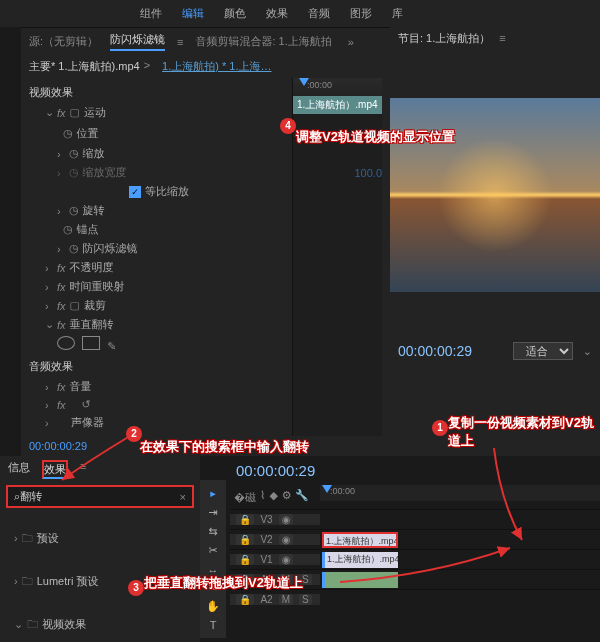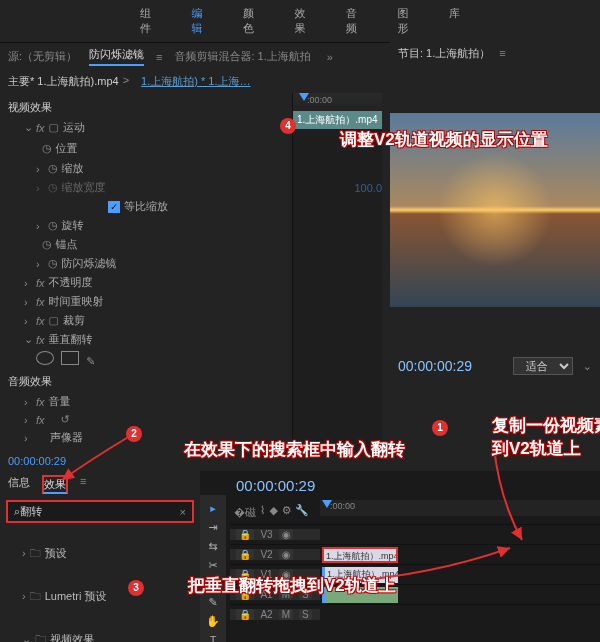--- a/index.html
+++ b/index.html
@@ -1,21 +1,21 @@
 <!DOCTYPE html>
 <html><head>
 <meta charset="utf-8">
 <style>
 * { margin: 0; padding: 0; box-sizing: border-box; font-family: "Microsoft YaHei", sans-serif; }
 body { background: #1a1a1a; color: #ccc; width: 600px; height: 642px; overflow: hidden; font-size: 11px; }
-.top-menu { display: flex; gap: 30px; padding: 6px 140px; background: #232323; }
+.top-menu { display: flex; gap: 20px; padding: 6px 140px; background: #232323; }
 .top-menu span { color: #aaa; cursor: pointer; }
 .top-menu .active { color: #4a9eff; }
 .main-row { display: flex; }
-.left-col { width: 390px; }
+.left-col { width: 390px; padding-left: 21px; }
 .right-col { flex: 1; background: #232323; }
 .source-tabs { display: flex; align-items: center; padding: 4px 8px; background: #232323; border-top: 1px solid #111; }
 .source-tabs span { margin-right: 12px; color: #888; }
 .source-tabs .active { color: #ddd; border-bottom: 2px solid #4a9eff; padding-bottom: 2px; }
 .menu-icon { cursor: pointer; color: #888; }
 .arrow-r { color: #666; margin-left: 4px; }
 .clip-header { display: flex; padding: 4px 8px; background: #232323; }
 .clip-link { color: #5a9fd4; text-decoration: underline; margin-left: 8px; }
 .timeruler { height: 18px; background: linear-gradient(#2a2a2a,#232323); position: relative; }
 .playhead { position: absolute; left: 6px; top: 0; width: 0; height: 0; border-left: 5px solid transparent; border-right: 5px solid transparent; border-top: 8px solid #4a9eff; }
@@ -30,37 +30,37 @@
 .fx-row .val { color: #4a9eff; width: 50px; text-align: right; }
 .fx-row .val2 { color: #4a9eff; width: 50px; text-align: right; margin-left: 8px; }
 .fx-row .reset { color: #888; margin-left: 12px; cursor: pointer; }
 .redbox { border: 2px solid #e03030; padding: 1px 6px; }
 .checkbox { display: inline-block; width: 12px; height: 12px; background: #4a9eff; color: #000; text-align: center; line-height: 12px; font-size: 9px; margin-right: 4px; }
 .shape-row { padding: 2px 0 2px 28px; }
 .shape-row span { display: inline-block; width: 18px; height: 14px; border: 1px solid #888; margin-right: 4px; cursor: pointer; }
 .kf-col { position: absolute; right: 8px; top: 0; bottom: 0; width: 90px; background: #1e1e1e; border-left: 1px solid #111; }
 .fx-wrap { position: relative; }
 .bottom-time { color: #4a9eff; padding: 4px 8px; background: #232323; }
-.annot { position: absolute; color: #fff; font-weight: bold; font-size: 17px; text-shadow: 1px 1px 0 #b00, -1px -1px 0 #b00, 1px -1px 0 #b00, -1px 1px 0 #b00; pointer-events: none; z-index: 50; margin-left: 44px; }
+.annot { position: absolute; color: #fff; font-weight: bold; font-size: 13px; text-shadow: 1px 1px 0 #b00, -1px -1px 0 #b00, 1px -1px 0 #b00, -1px 1px 0 #b00; pointer-events: none; z-index: 50; }
 .annot-num { position: absolute; width: 16px; height: 16px; background: #e03030; color: #fff; border-radius: 50%; text-align: center; line-height: 16px; font-size: 10px; font-weight: bold; z-index: 50; }
 .preview { width: 100%; height: 194px; background: linear-gradient(#5a7a9a 0%, #a88860 48%, #ffcc66 50%, #885533 52%, #334455 100%); margin-top: 2px; position: relative; overflow: hidden; }
 .preview::before{content:"";position:absolute;inset:0;background:radial-gradient(circle at 50% 50%, rgba(255,200,100,.6), transparent 40%);}
 .prog-header { padding: 4px 8px; color: #ccc; }
 .prog-controls { padding: 6px 8px; display: flex; align-items: center; gap: 10px; background: #232323; }
 .prog-time { color: #8ac4ff; font-size: 14px; }
 .fit-sel { background: #333; color: #ccc; border: 1px solid #555; padding: 1px 8px; font-size: 11px; }
 .lower { display: flex; }
 .lower-left { width: 200px; background: #232323; }
 .lower-right { flex: 1; background: #1a1a1a; position: relative; }
 .panel-tabs { display: flex; padding: 4px 8px; gap: 12px; }
 .panel-tabs .active { color: #ddd; border-bottom: 2px solid #4a9eff; }
 .search-row { display: flex; align-items: center; padding: 3px 6px; background: #1a1a1a; margin: 2px 6px; }
 .search-row input { background: transparent; border: none; color: #ccc; flex: 1; font-size: 11px; outline: none; }
 .search-row .x { color: #888; cursor: pointer; }
-.folder { padding: 2px 6px 2px 22px; color: #bbb; cursor: pointer; margin-top: 20px; }
+.folder { padding: 2px 6px 2px 14px; color: #bbb; cursor: pointer; margin-top: 20px; }
 .folder .tri { color: #888; margin-right: 4px; }
 .folder .ico { color: #888; margin-right: 4px; }
 .timeline-head { display: flex; align-items: center; padding: 6px; gap: 10px; }
 .tl-time { color: #8ac4ff; font-size: 15px; }
 .tl-ruler { height: 16px; background: #232323; position: relative; margin-left: 90px; }
 .tl-ruler .ph { position: absolute; left: 2px; top: 0; width: 0; height: 0; border-left: 5px solid transparent; border-right: 5px solid transparent; border-top: 8px solid #4a9eff; }
 .track-row { display: flex; align-items: center; height: 20px; border-top: 1px solid #111; }
 .track-head { width: 90px; display: flex; align-items: center; gap: 6px; padding: 0 6px; background: #2a2a2a; color: #888; font-size: 10px; }
 .track-head .tbtn { background: #333; padding: 0 3px; border-radius: 2px; cursor: pointer; }
 .track-body { flex: 1; background: #1a1a1a; position: relative; height: 100%; }

